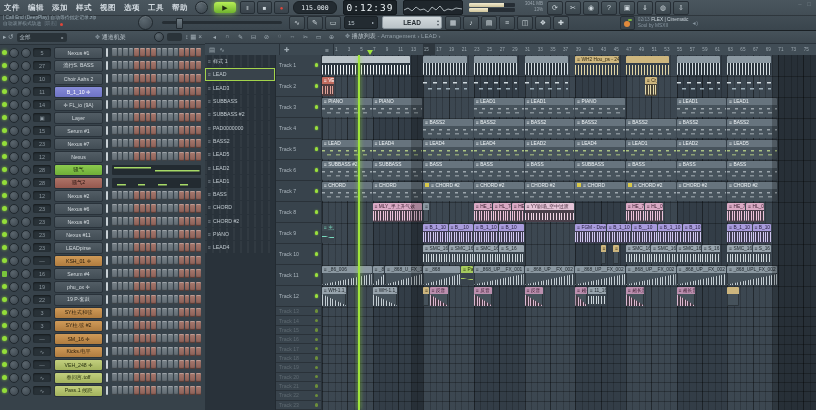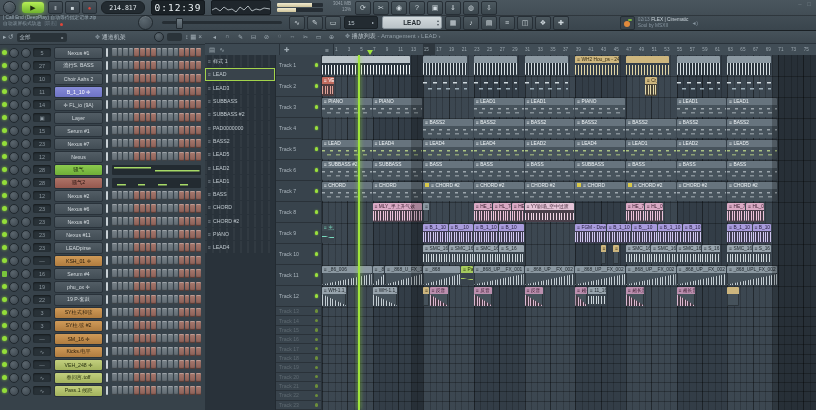--- a/index.html
+++ b/index.html
@@ -171,28 +171,38 @@
   .ct-autog2 .cl{background:#a5c95e;color:#243010;}
   .ct-autog2 .cb{background:#39434c linear-gradient(4deg,transparent 46%,#a5c95e 48%,#a5c95e 52%,transparent 54%);}
   #selzone,#endzone{position:absolute;top:0;bottom:0;background:rgba(0,0,0,.22);pointer-events:none;z-index:4;}
   #playhead{position:absolute;top:0;bottom:0;width:1.5px;background:#9fe43c;box-shadow:0 0 4px rgba(150,230,60,.85);z-index:6;}
 </style>
 </head>
 <body>
 
 <div class="abs" id="topbar">
   <div class="trow" id="trow1">
+    <div id="menu-items" style="display:flex;">
+        <span class="menu">文件</span>
+        <span class="menu">编辑</span>
+        <span class="menu">添加</span>
+        <span class="menu">样式</span>
+        <span class="menu">视图</span>
+        <span class="menu">选项</span>
+        <span class="menu">工具</span>
+        <span class="menu">帮助</span>
+      </div>
     <div class="knob"></div>
     <div id="playbtn">▶</div>
     <div class="tbtn">‖</div>
     <div class="tbtn">■</div>
     <div class="tbtn" id="recbtn">
         <span>●</span>
       </div>
-    <div id="tempo">214.817</div>
+    <div id="tempo">115.000</div>
     <div id="lcd">0:12:39</div>
     <div id="scope">
       <svg width="58" height="13" viewBox="0 0 58 13">
           <polyline points="0,8 4,6 8,9 12,5 16,8 20,7 24,10 28,5 32,8 36,4 40,9 44,7 48,8 52,6 58,7" fill="none" stroke="#cdd6db" stroke-width="0.8"></polyline>
         </svg>
     </div>
     <div id="meters">
       <div class="mtrack">
         <div class="mbar">
             <div class="mfill" style="width:76%"></div>

